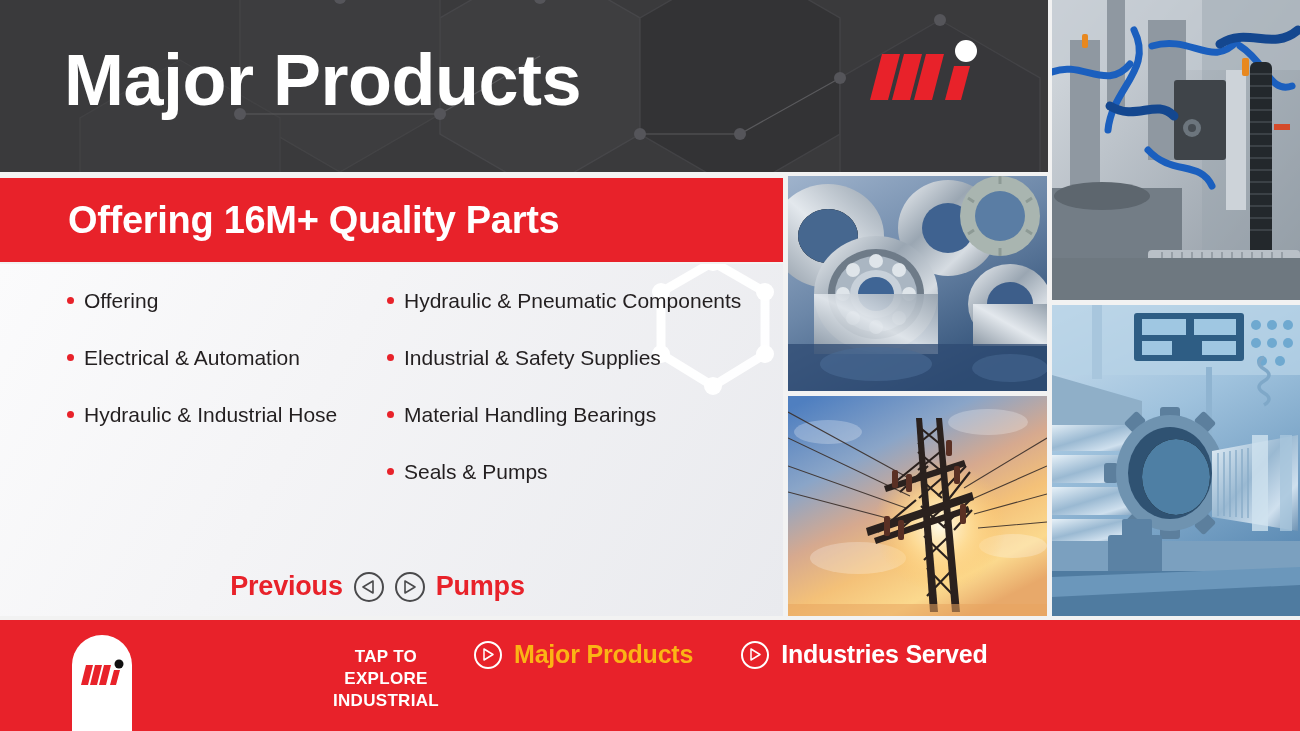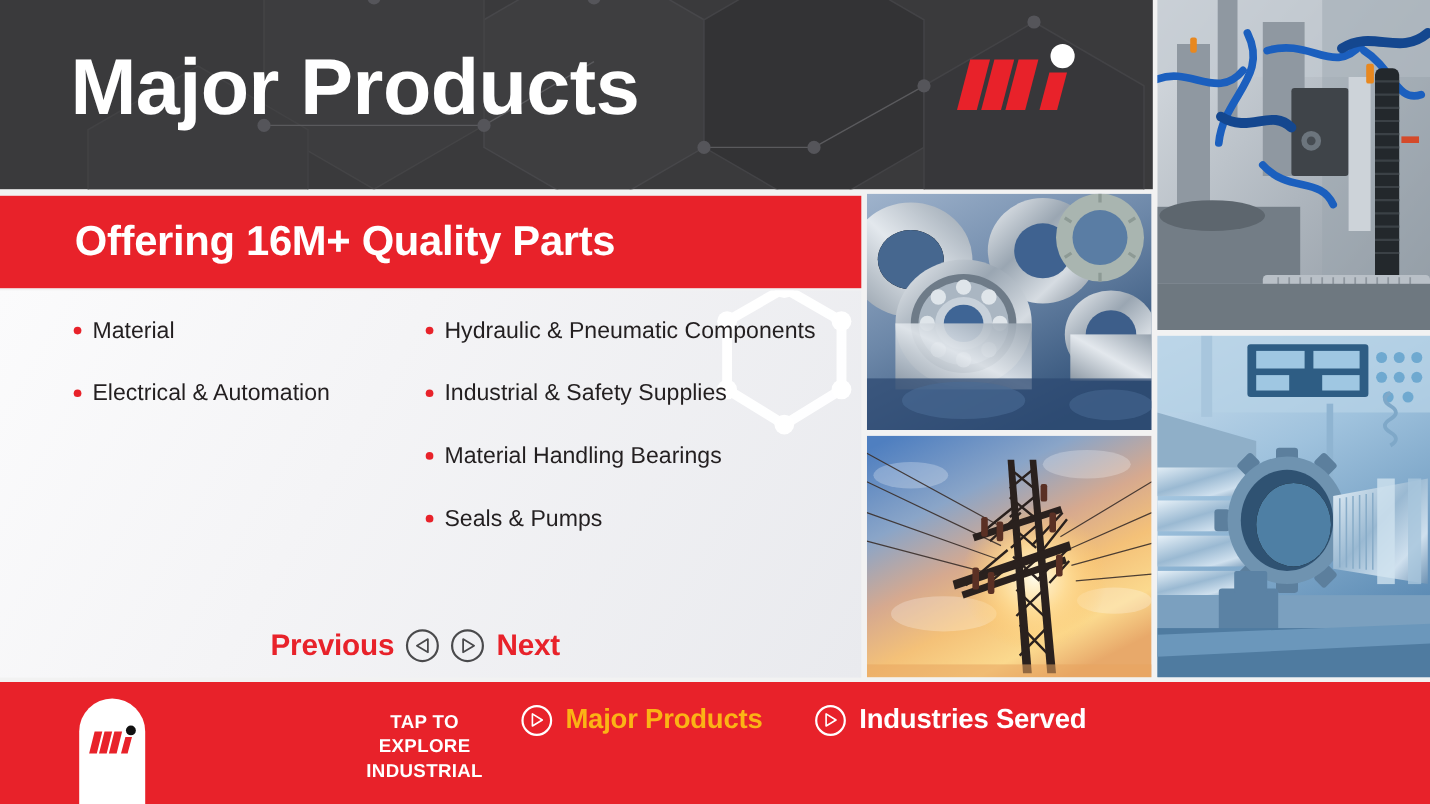--- a/index.html
+++ b/index.html
@@ -181,22 +181,23 @@
         <circle cx="80" cy="18" r="9"></circle>
         <circle cx="132" cy="48" r="9"></circle>
         <circle cx="132" cy="110" r="9"></circle>
         <circle cx="80" cy="142" r="9"></circle>
         <circle cx="28" cy="110" r="9"></circle>
         <circle cx="28" cy="48" r="9"></circle>
       </g>
     </svg>
 
     <div class="col col-left">
-      <div class="bullet">Material</div>
+      <div class="bullet">Offering</div>
       <div class="bullet">Electrical &amp; Automation</div>
+      <div class="bullet">Hydraulic &amp; Industrial Hose</div>
     </div>
 
     <div class="col col-right">
       <div class="bullet">Hydraulic &amp; Pneumatic Components</div>
       <div class="bullet">Industrial &amp; Safety Supplies</div>
       <div class="bullet">Material Handling Bearings</div>
       <div class="bullet">Seals &amp; Pumps</div>
     </div>
 
     <div class="nav">
@@ -204,21 +205,21 @@
       <span class="nav-circle">
         <svg width="13" height="14" viewBox="0 0 13 14">
           <polygon points="11,1 11,13 1,7" fill="none" stroke="#4a4a4c" stroke-width="1.6" stroke-linejoin="round"></polygon>
         </svg>
       </span>
       <span class="nav-circle">
         <svg width="13" height="14" viewBox="0 0 13 14">
           <polygon points="2,1 2,13 12,7" fill="none" stroke="#4a4a4c" stroke-width="1.6" stroke-linejoin="round"></polygon>
         </svg>
       </span>
-      <span class="nav-label">Next</span>
+      <span class="nav-label">Pumps</span>
     </div>
   </div>
 
   <div class="photo photo-machine">
     <svg viewBox="0 0 248 300" preserveAspectRatio="none">
       <defs>
         <linearGradient id="mgBg" x1="0" y1="0" x2="1" y2="1">
           <stop offset="0%" stop-color="#d8dde2"></stop>
             <stop offset="55%" stop-color="#aeb6be"></stop>
             <stop offset="100%" stop-color="#8d969f"></stop>

